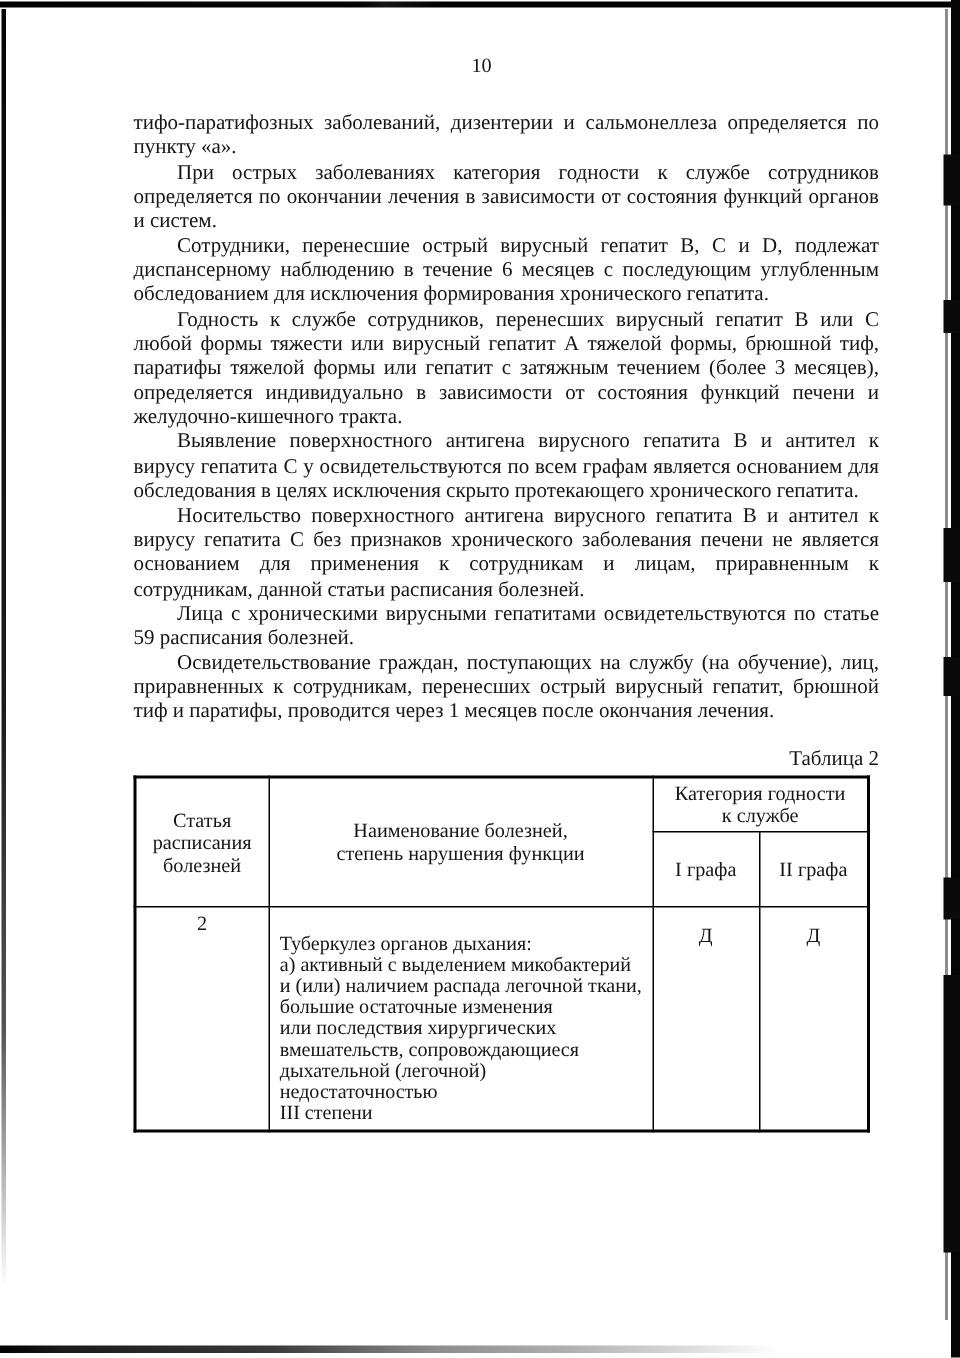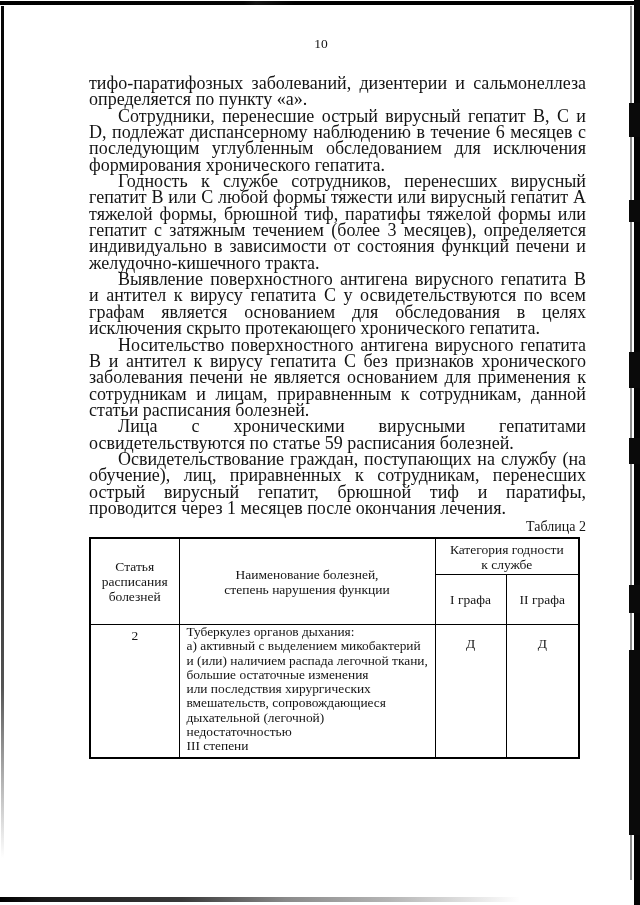--- a/index.html
+++ b/index.html
@@ -20,31 +20,31 @@
   .rb2{top:200px;height:22px;}
   .rb3{top:352px;height:36px;}
   .rb4{top:438px;height:26px;}
   .rb5{top:585px;height:28px;}
   .rb6{top:650px;height:185px;}
   .edge-bottom{position:absolute;left:0;top:897px;width:520px;height:5px;
     background:linear-gradient(to right,#000 0%,#1a1a1a 8%,#3a3a3a 35%,#8a8a8a 55%,#b5b5b5 75%,rgba(200,200,200,0) 100%);}
   
   .content{position:absolute;left:89px;top:36px;width:497px;}
   .pagenum{text-align:center;margin-left:-33px;font-size:13.5px;margin-bottom:23px;}
-  p.para{margin:0;text-align:justify;text-indent:29px;font-size:18px;line-height:16.35px;}
+  p.para{margin:0;text-align:justify;text-indent:29px;font-size:14px;line-height:16.35px;}
   p.first{text-indent:0;}
-  .tcap{text-align:right;font-size:14px;margin-top:3px;margin-bottom:2px;}
+  .tcap{text-align:right;font-size:14px;margin-top:15px;margin-bottom:2px;}
   
   table.fit{border-collapse:collapse;table-layout:fixed;width:489px;border:2.2px solid #000;}
   table.fit td{border:1.6px solid #000;font-size:13.5px;}
   .hc{text-align:center;vertical-align:middle;line-height:15px;padding:2px;}
   .cat{height:31px;}
   tr.subrow td{height:17px;padding:16px 2px;}
   .num{vertical-align:top;text-align:center;padding-top:3px;}
-  .dis{vertical-align:top;text-align:left;padding:0 3px 4px 7px;}
+  .dis{vertical-align:top;text-align:left;padding:17px 3px 4px 7px;}
   .dis div{line-height:14.2px;font-size:13.4px;}
   .grade{vertical-align:top;text-align:center;padding-top:11px;font-size:14px;}
 </style>
 </head>
 <body>
 
 <div>
   <div class="edge-top"></div>
   <div class="edge-left"></div>
   <div class="edge-right-thin"></div>
@@ -54,20 +54,21 @@
   <div class="rblob rb3"></div>
   <div class="rblob rb4"></div>
   <div class="rblob rb5"></div>
   <div class="rblob rb6"></div>
   <div class="edge-bottom"></div>
 
   <div class="content">
     <div class="pagenum">10</div>
 
     <p class="para first">тифо-паратифозных заболеваний, дизентерии и сальмонеллеза определяется по пункту «а».</p>
+    <p class="para">При острых заболеваниях категория годности к службе сотрудников определяется по окончании лечения в зависимости от состояния функций органов и систем.</p>
     <p class="para">Сотрудники, перенесшие острый вирусный гепатит В, С и D, подлежат диспансерному наблюдению в течение 6 месяцев с последующим углубленным обследованием для исключения формирования хронического гепатита.</p>
     <p class="para">Годность к службе сотрудников, перенесших вирусный гепатит В или С любой формы тяжести или вирусный гепатит А тяжелой формы, брюшной тиф, паратифы тяжелой формы или гепатит с затяжным течением (более 3 месяцев), определяется индивидуально в зависимости от состояния функций печени и желудочно-кишечного тракта.</p>
     <p class="para">Выявление поверхностного антигена вирусного гепатита В и антител к вирусу гепатита С у освидетельствуются по всем графам является основанием для обследования в целях исключения скрыто протекающего хронического гепатита.</p>
     <p class="para">Носительство поверхностного антигена вирусного гепатита В и антител к вирусу гепатита С без признаков хронического заболевания печени не является основанием для применения к сотрудникам и лицам, приравненным к сотрудникам, данной статьи расписания болезней.</p>
     <p class="para">Лица с хроническими вирусными гепатитами освидетельствуются по статье 59 расписания болезней.</p>
     <p class="para">Освидетельствование граждан, поступающих на службу (на обучение), лиц, приравненных к сотрудникам, перенесших острый вирусный гепатит, брюшной тиф и паратифы, проводится через 1 месяцев после окончания лечения.</p>
 
     <div class="tcap">Таблица 2</div>
 
     <table class="fit">

